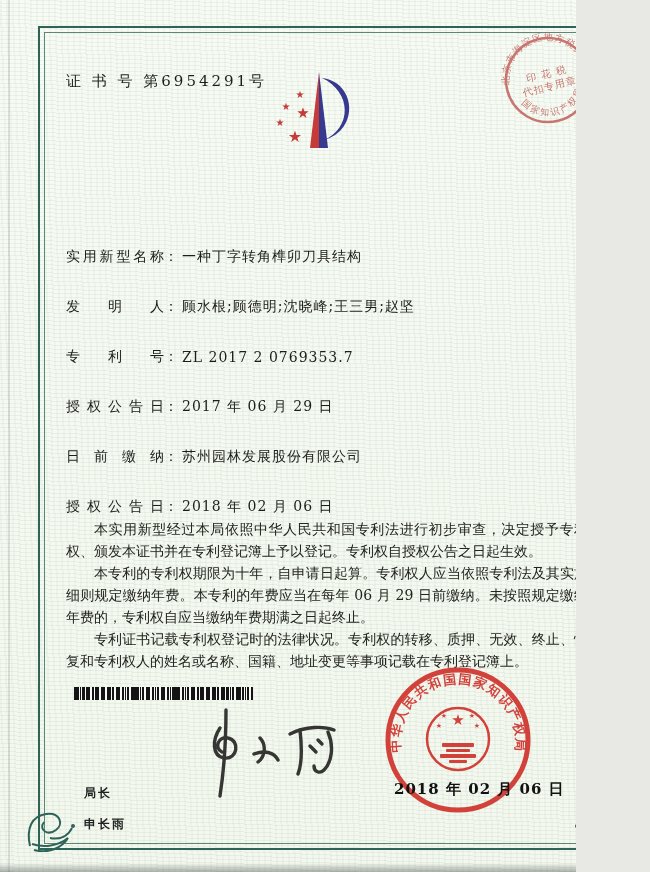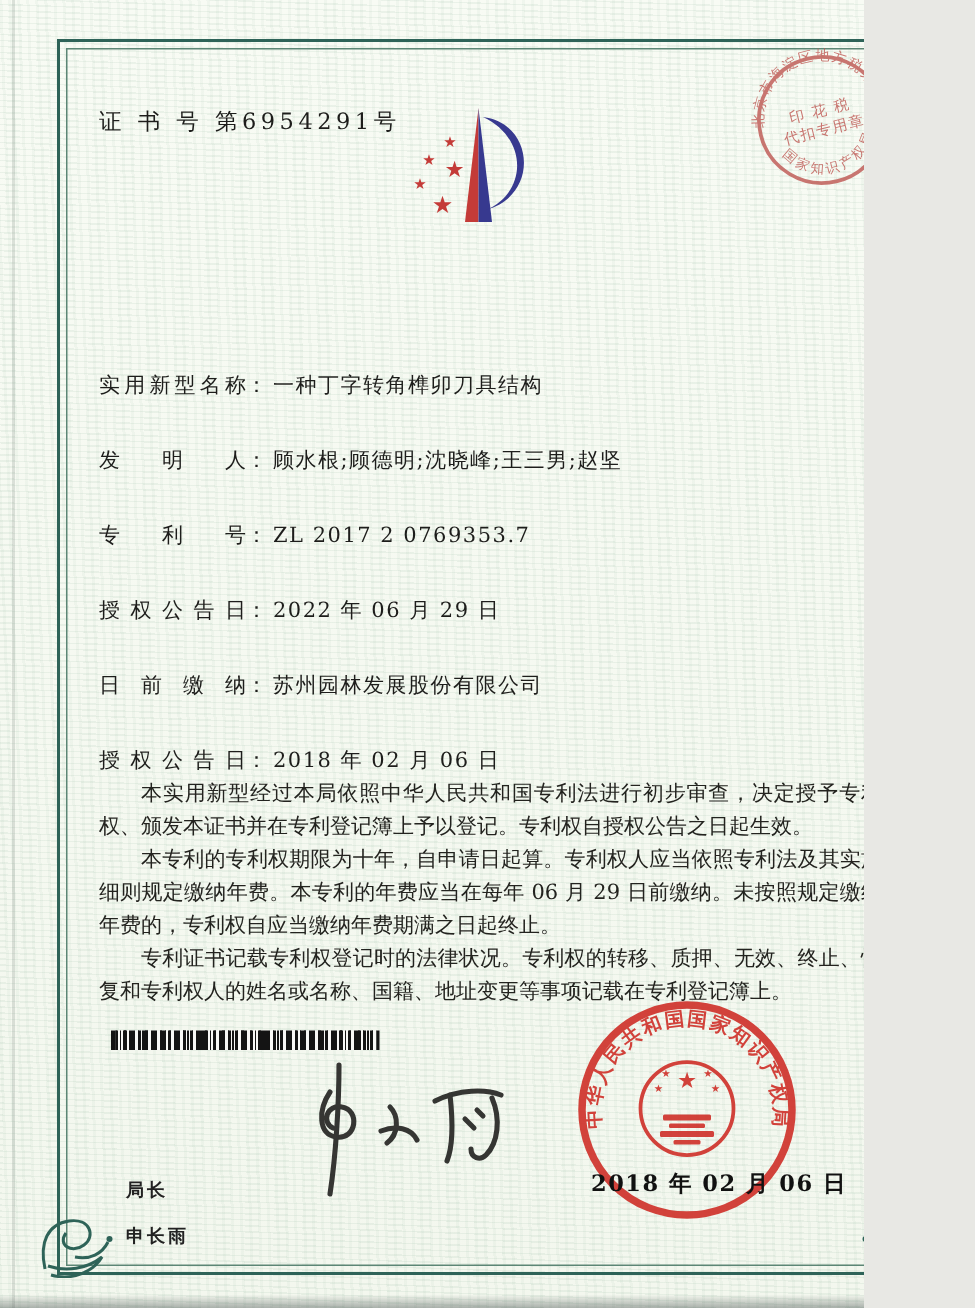--- a/index.html
+++ b/index.html
@@ -133,21 +133,21 @@
       <span class="field-value">顾水根;顾德明;沈晓峰;王三男;赵坚</span>
     </div>
     <div class="field-row">
       <span class="field-label">专利号</span>
         <span class="field-colon">：</span>
       <span class="field-value">ZL 2017 2 0769353.7</span>
     </div>
     <div class="field-row">
       <span class="field-label">授权公告日</span>
         <span class="field-colon">：</span>
-      <span class="field-value">2022 年 06 月 29 日</span>
+      <span class="field-value">2017 年 06 月 29 日</span>
     </div>
     <div class="field-row">
       <span class="field-label">日前缴纳</span>
         <span class="field-colon">：</span>
       <span class="field-value">苏州园林发展股份有限公司</span>
     </div>
     <div class="field-row">
       <span class="field-label">授权公告日</span>
         <span class="field-colon">：</span>
       <span class="field-value">2018 年 02 月 06 日</span>

